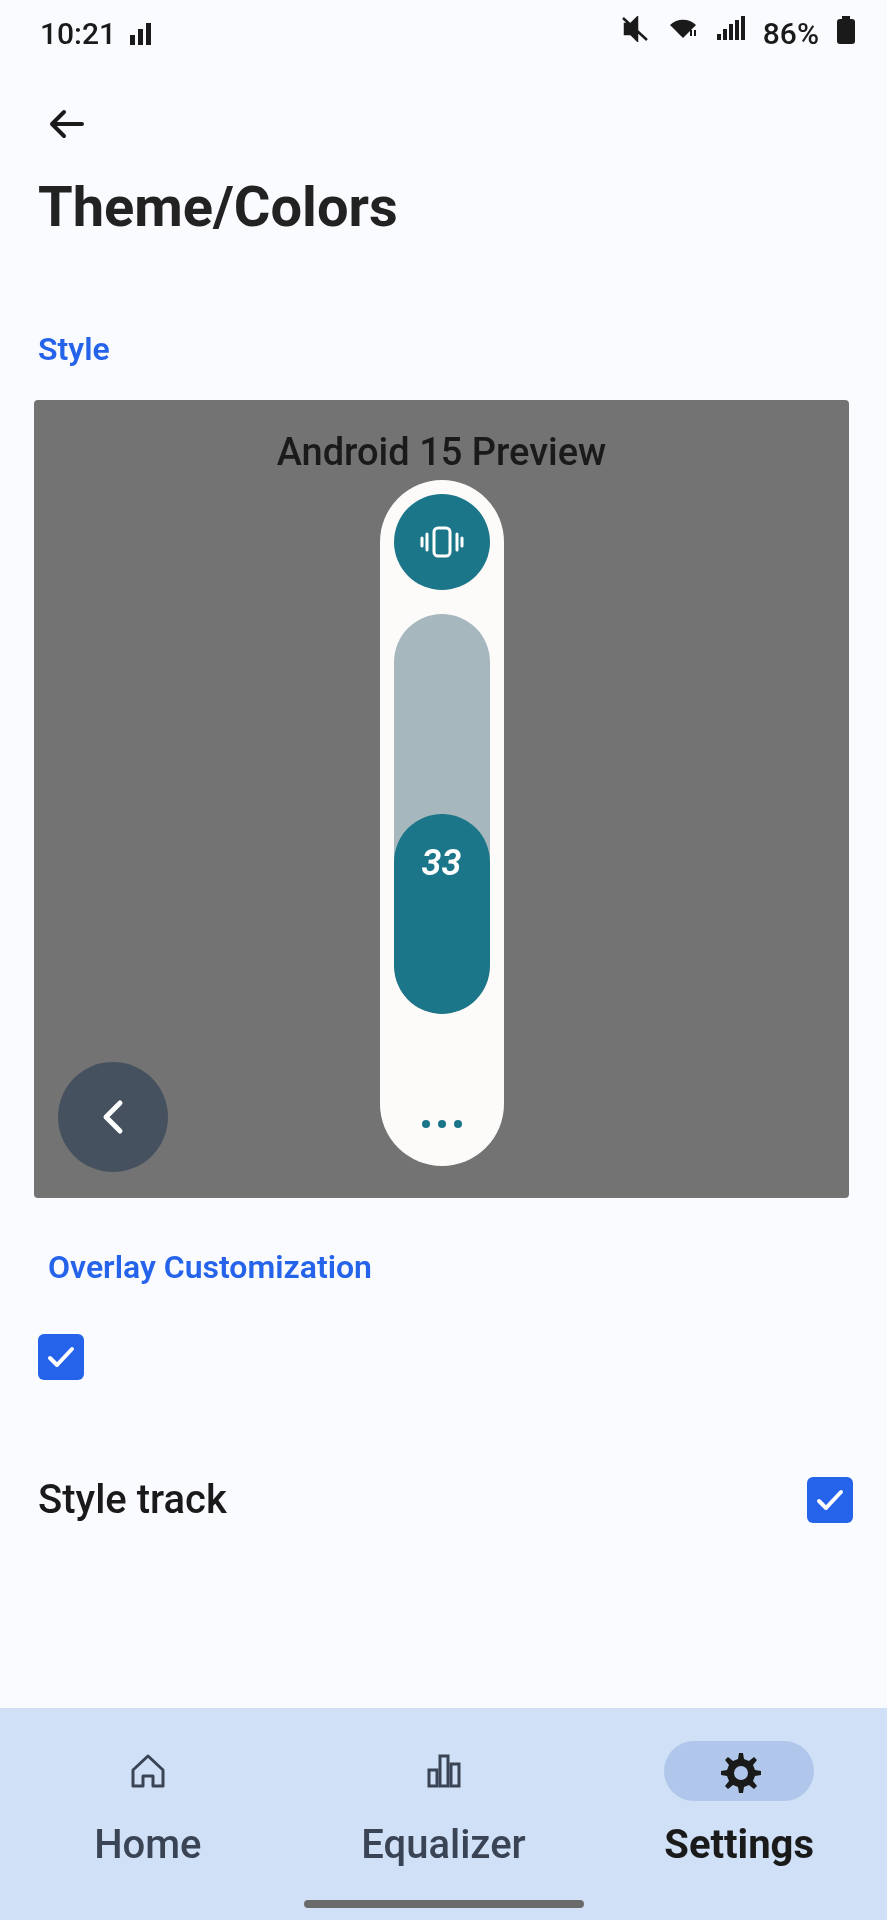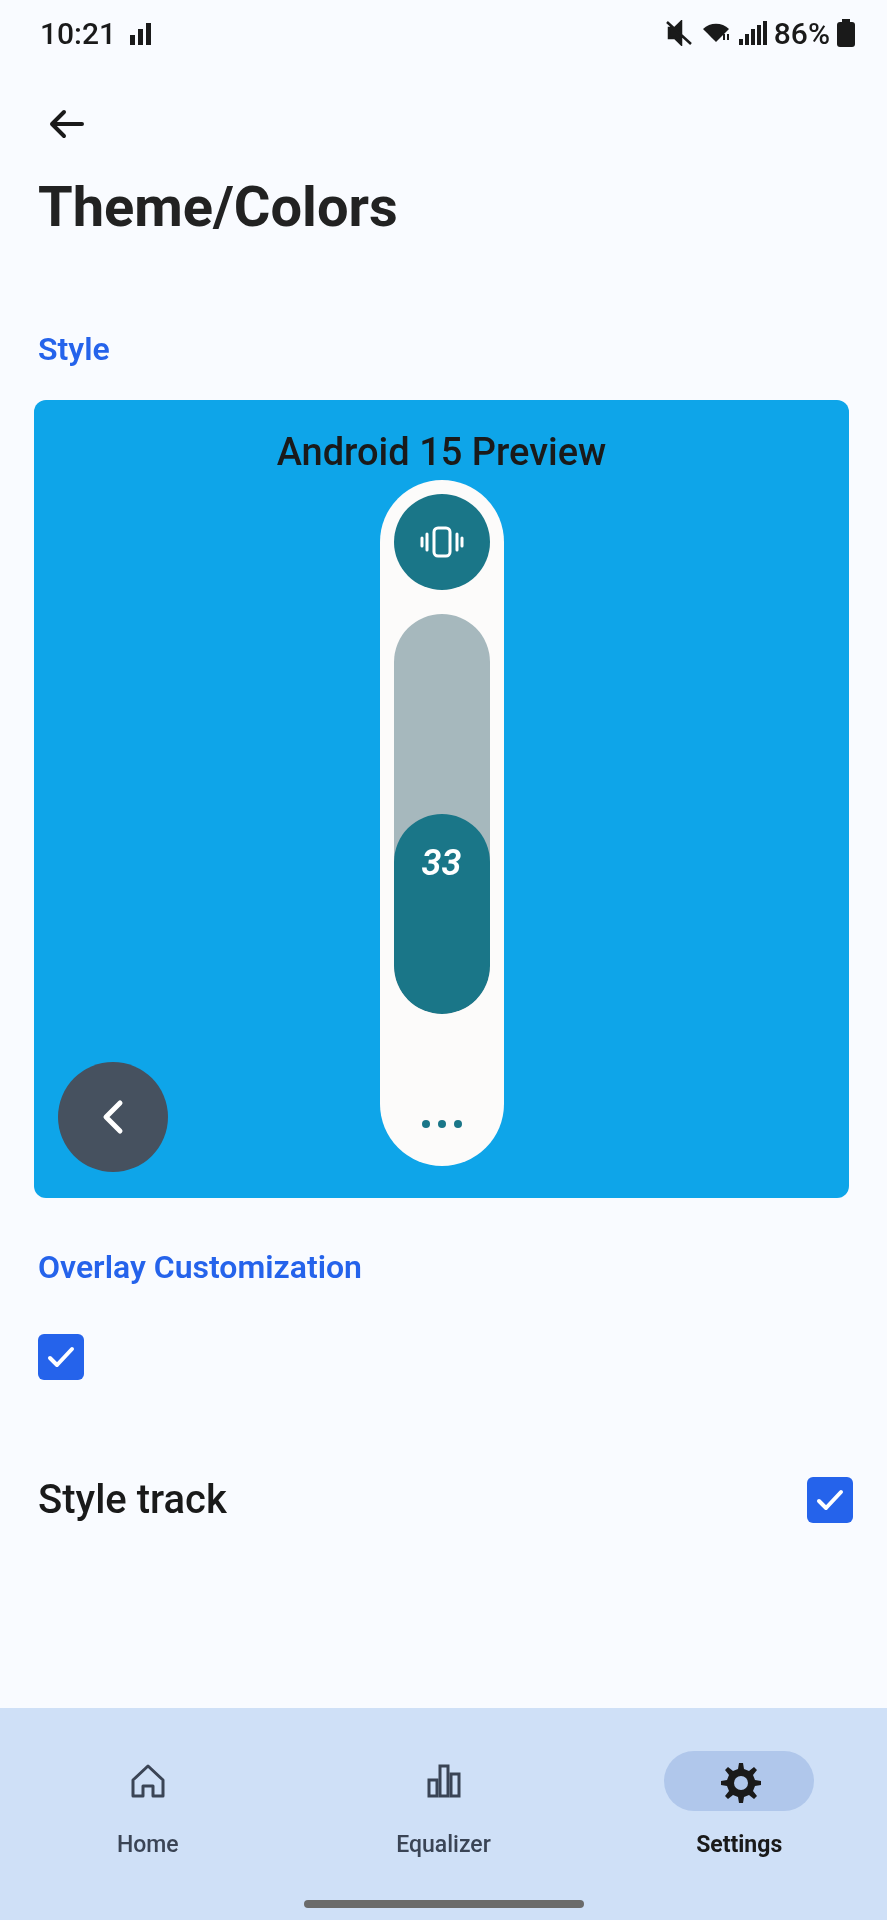--- a/index.html
+++ b/index.html
@@ -28,22 +28,21 @@
       gap: 14px;
       text-align: right;
     }
     .status-time {
       font-size: 30px;
       font-weight: 500;
       color: #1a1a1a;
     }
     .status-right {
       display: flex;
-      align-items: center;
-      gap: 7px;
+      gap: 18px;
       font-size: 30px;
       font-weight: 500;
       color: #1a1a1a;
     }
     .back-button {
       margin: 36px 0 0 40px;
       width: 56px;
       height: 56px;
       display: flex;
       align-items: center;
@@ -56,22 +55,22 @@
       color: #222;
     }
     .section-label {
       margin: 90px 0 4px 38px;
       font-size: 32px;
       font-weight: 600;
       color: #2563eb;
     }
     .preview-card {
       margin: 32px 38px 0 34px;
-      background: #0ea5e9;
-      border-radius: 12px;
+      background: #737373;
+      border-radius: 4px;
       padding: 30px 24px 26px 24px;
       position: relative;
       height: 798px;
     }
     .preview-title {
       font-size: 38px;
       font-weight: 500;
       color: #1a1a1a;
       text-align: center;
     }
@@ -144,21 +143,21 @@
       bottom: 26px;
       width: 110px;
       height: 110px;
       background: #46515f;
       border-radius: 50%;
       display: flex;
       align-items: center;
       justify-content: center;
     }
     .section-label-2 {
-      margin: 50px 0 0 38px;
+      margin: 50px 0 0 48px;
       font-size: 32px;
       font-weight: 600;
       color: #2563eb;
     }
     .setting-row {
       display: flex;
       justify-content: space-between;
       align-items: center;
       padding: 48px 34px 48px 38px;
     }
@@ -200,21 +199,21 @@
       height: 60px;
       border-radius: 30px;
       display: flex;
       align-items: center;
       justify-content: center;
     }
     .nav-icon-pill.active {
       background: #b0c7eb;
     }
     .nav-label {
-      font-size: 23px;
+      font-size: 40px;
       font-weight: 500;
       color: #3a4455;
       text-align: right;
     }
     .nav-label.active {
       font-weight: 700;
       color: #1a1a1a;
     }
     .gesture-bar {
       position: absolute;

